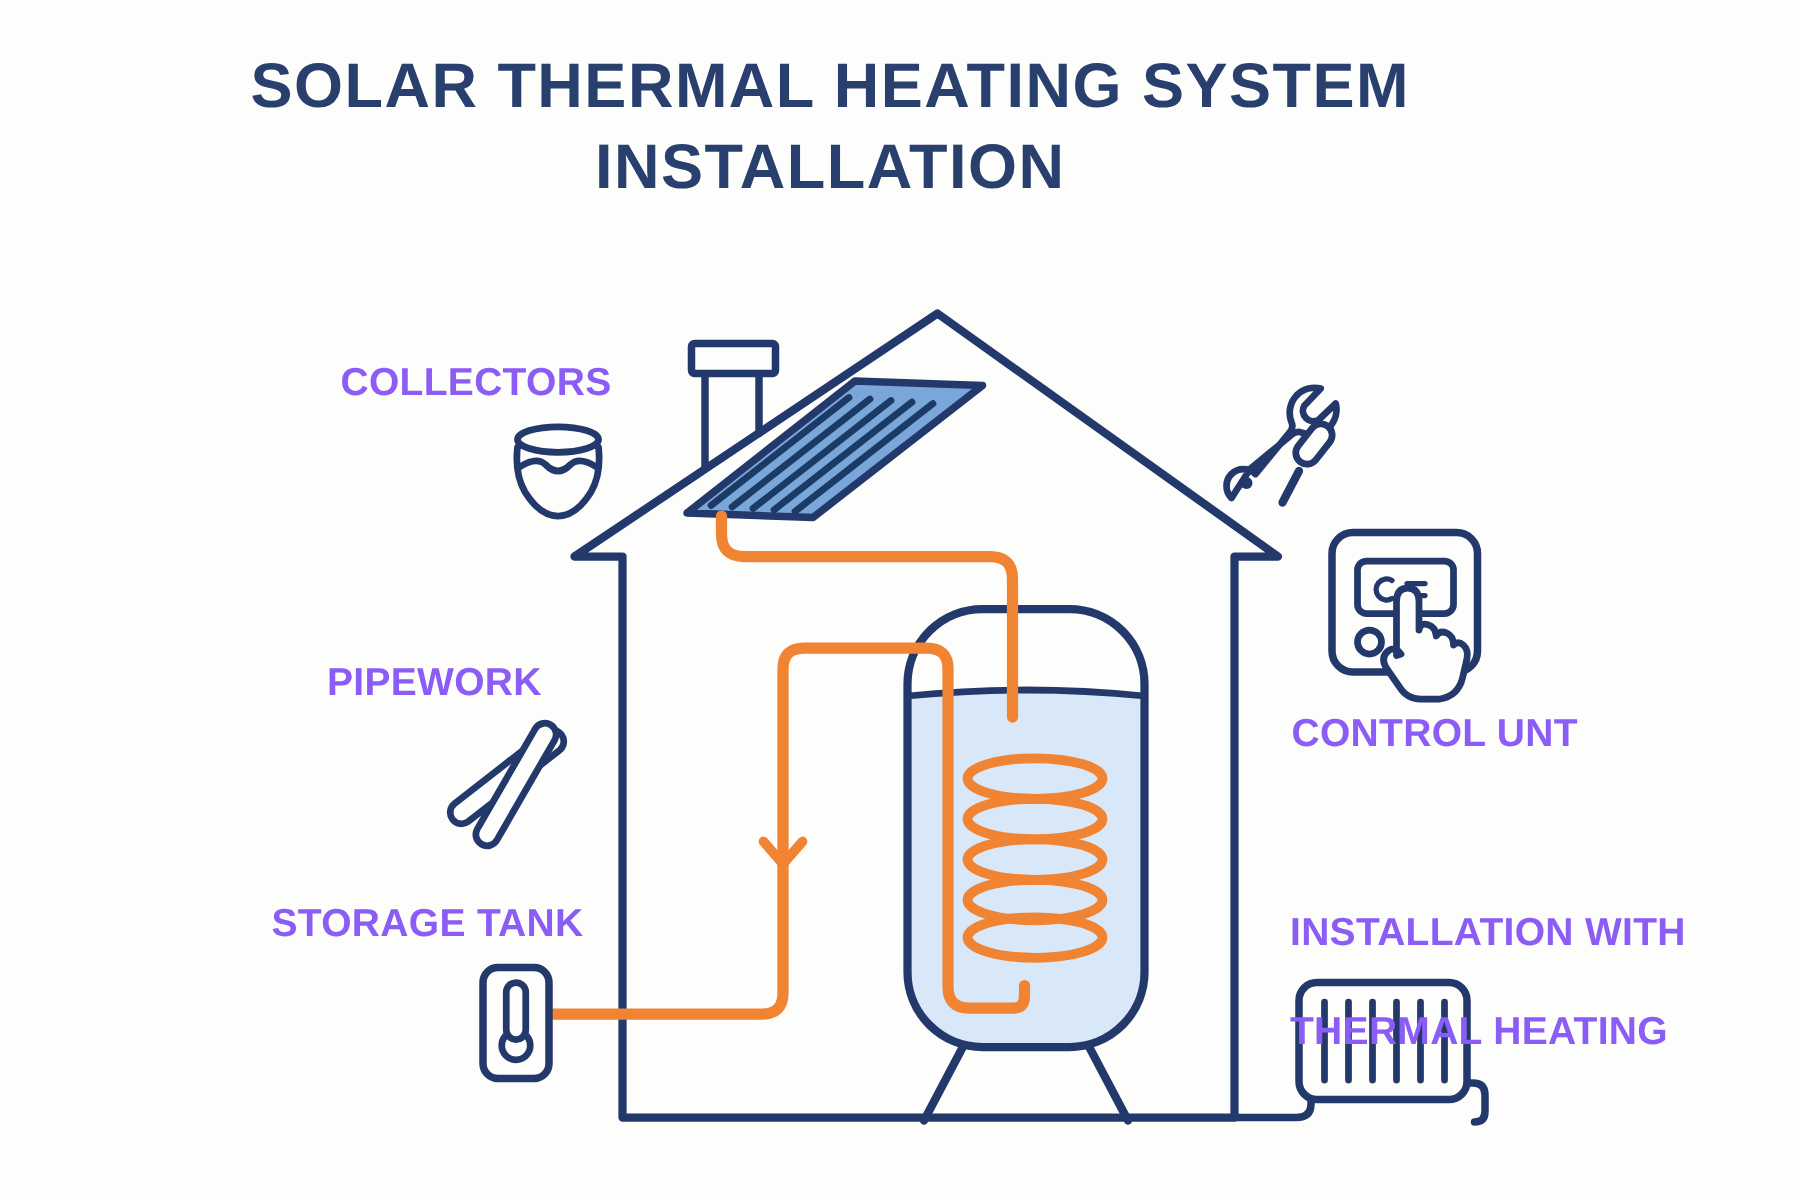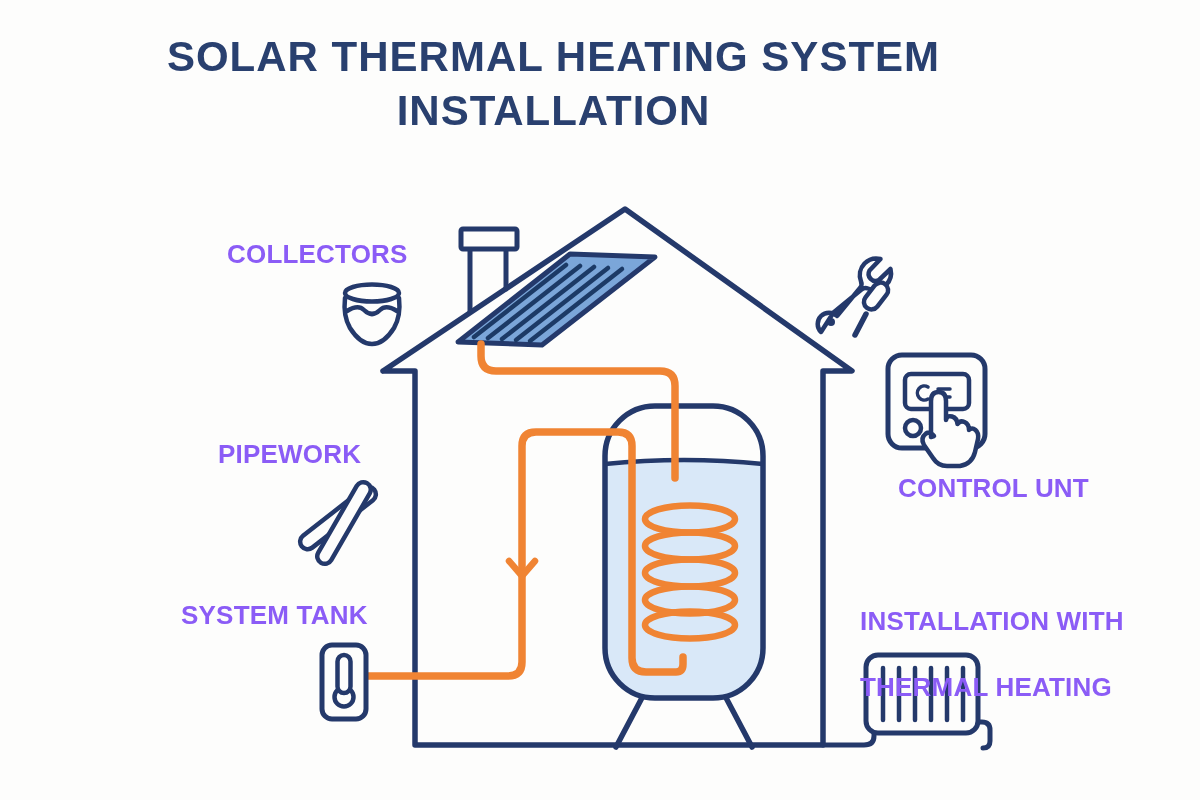--- a/index.html
+++ b/index.html
@@ -12,21 +12,21 @@
     color:#29406f;font-weight:bold;font-size:42px;line-height:54px;letter-spacing:1px;
   }
   .diagram-svg{position:absolute;left:0;top:0;width:1200px;height:800px;}
   .label{
     position:absolute;color:#8b5cf6;font-weight:bold;font-size:26px;line-height:33px;
     letter-spacing:0.2px;white-space:pre-line;
   }
   .lbl-collectors{left:227px;top:238px;}
   .lbl-pipework{left:218px;top:438px;}
   .lbl-storage{left:181px;top:599px;}
-  .lbl-control{left:898px;top:472px;}
+  .lbl-control{left:861px;top:472px;}
   .lbl-integration{left:860px;top:572px;}
 </style>
 </head>
 <body>
 
 <div class="stage">
 
   <div class="title">
     <div>SOLAR THERMAL HEATING SYSTEM</div>
     <div>INSTALLATION</div>
@@ -132,20 +132,20 @@
         <line x1="915" y1="668" x2="915" y2="720"></line>
         <line x1="931" y1="668" x2="931" y2="720"></line>
         <line x1="947" y1="668" x2="947" y2="720"></line>
         <line x1="963" y1="668" x2="963" y2="720"></line>
       </g>
     </g>
   </svg>
 
   <div class="label lbl-collectors">COLLECTORS</div>
   <div class="label lbl-pipework">PIPEWORK</div>
-  <div class="label lbl-storage">SYSTEM TANK</div>
+  <div class="label lbl-storage">STORAGE TANK</div>
   <div class="label lbl-control">CONTROL UNT</div>
   <div class="label lbl-integration">
     <div>INSTALLATION WITH</div>
     <div>THERMAL HEATING</div>
   </div>
 
 </div>
 
 </body></html>

